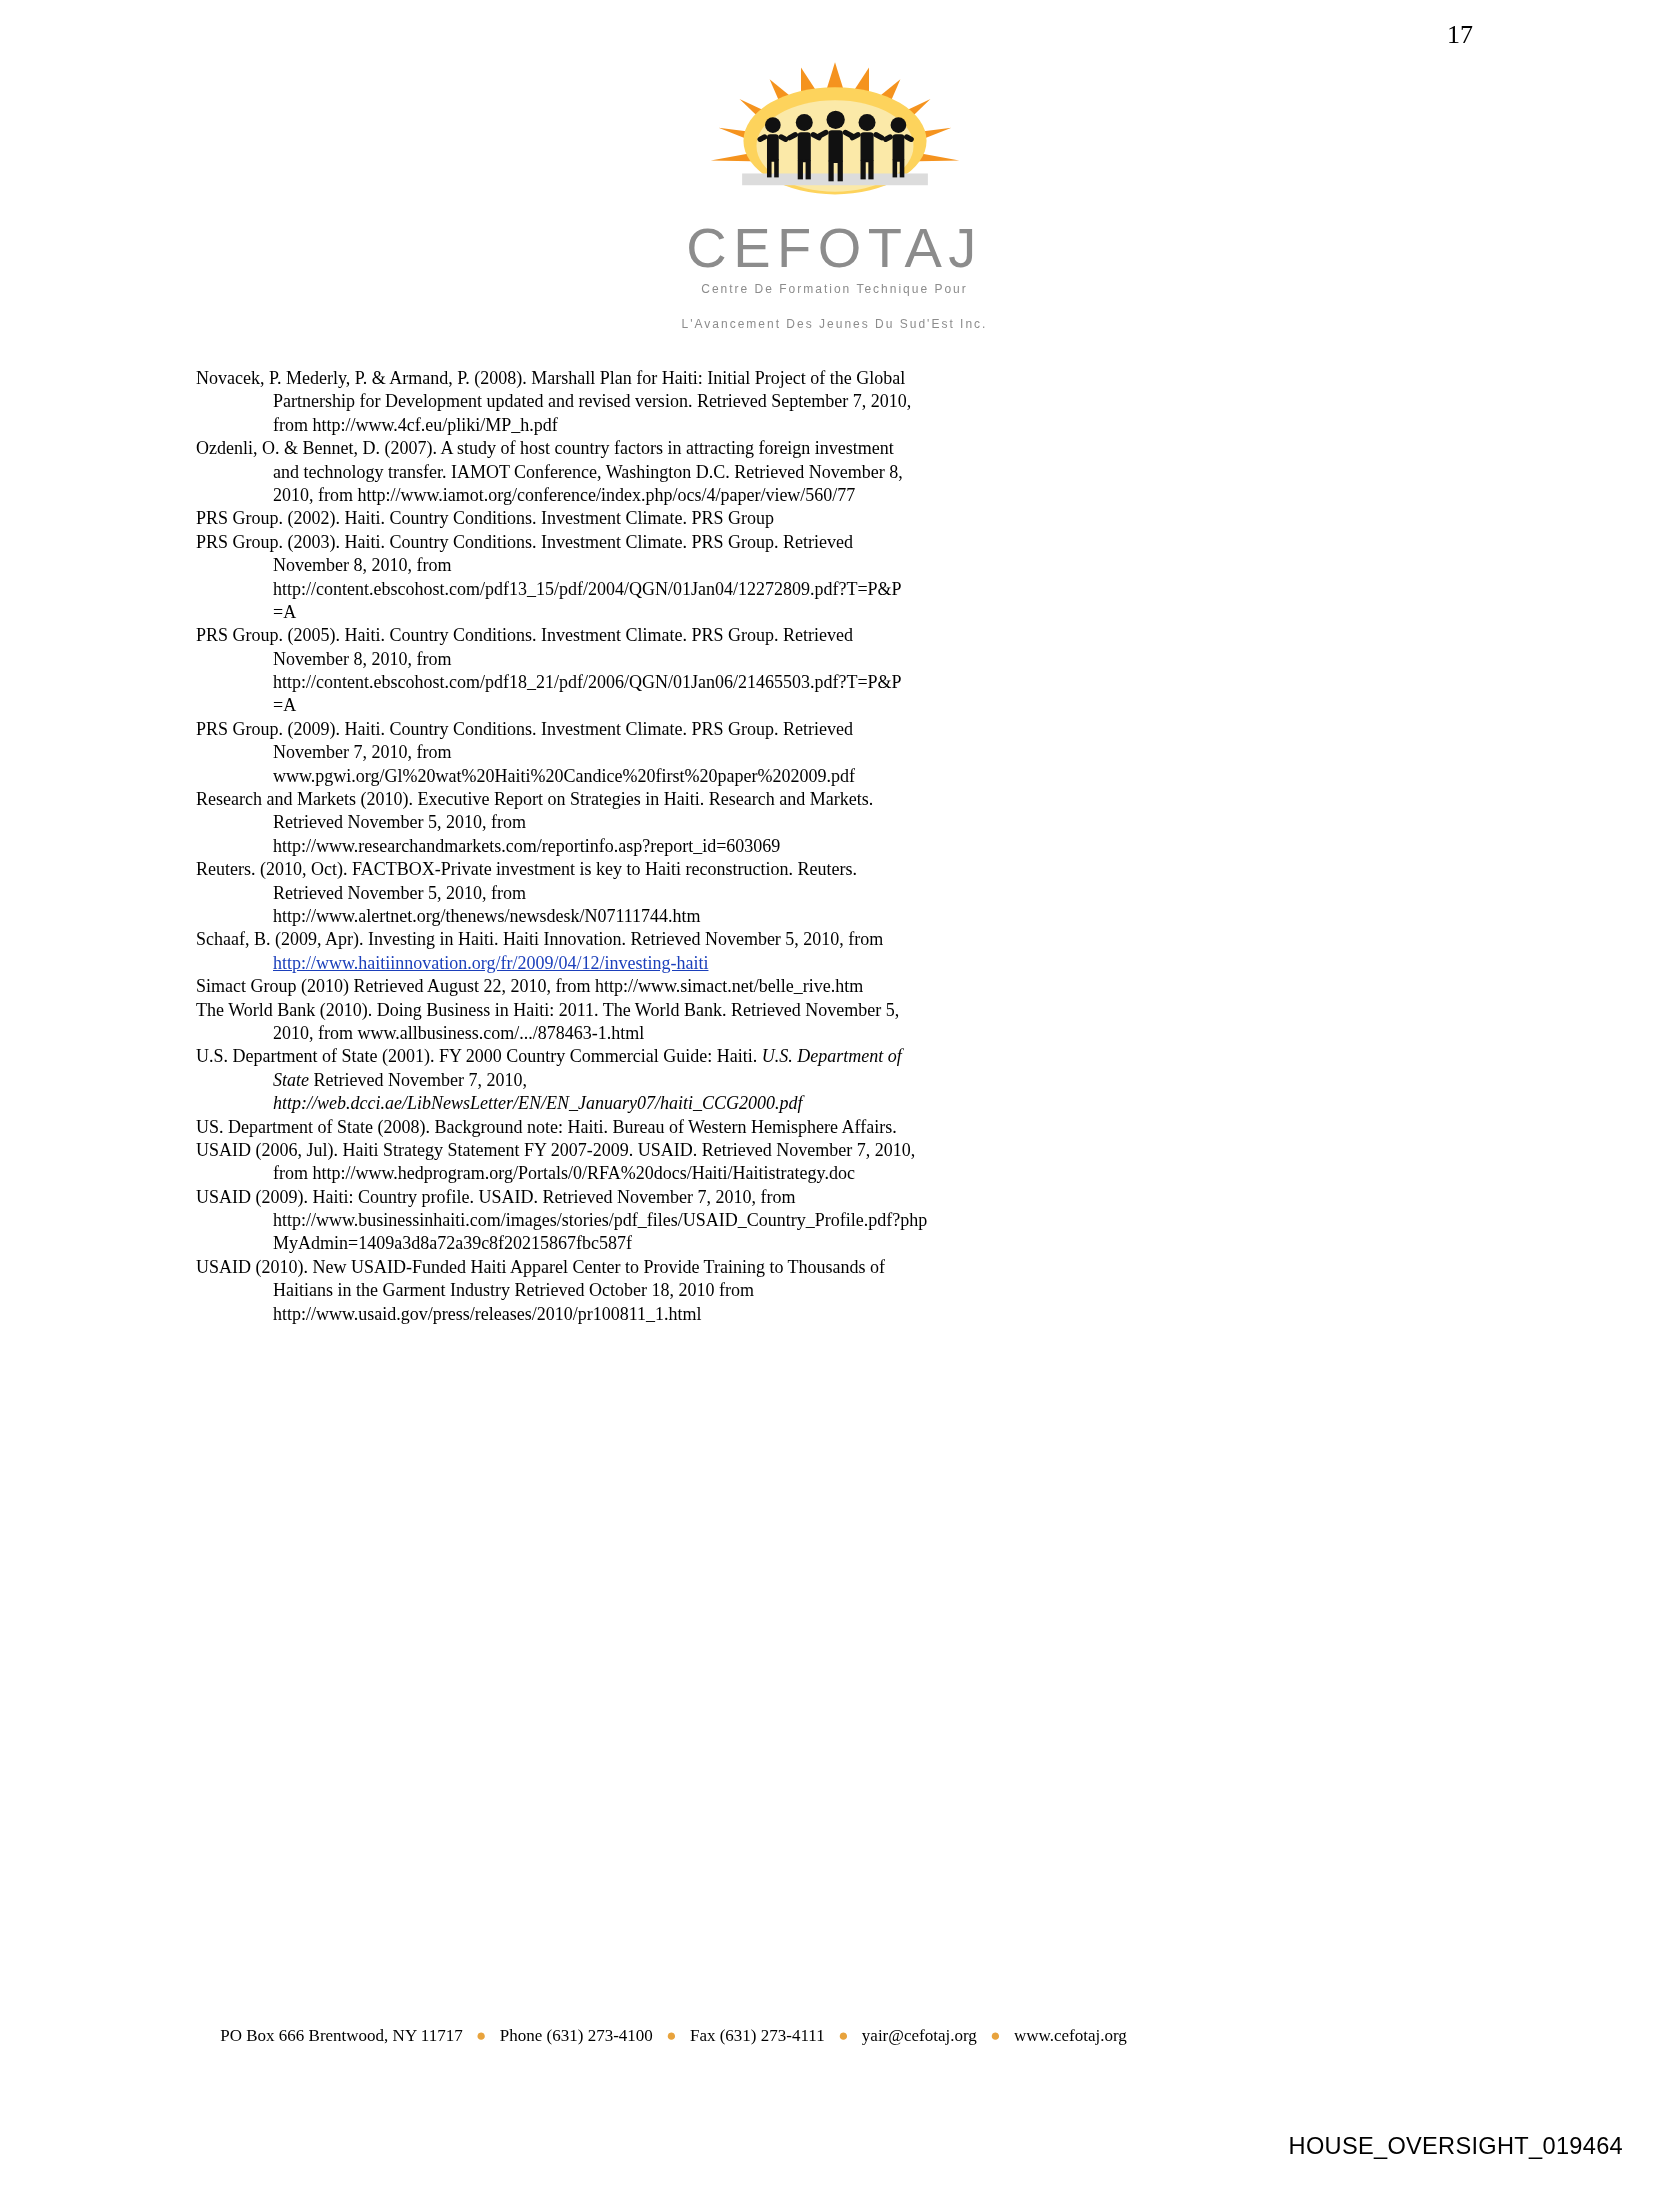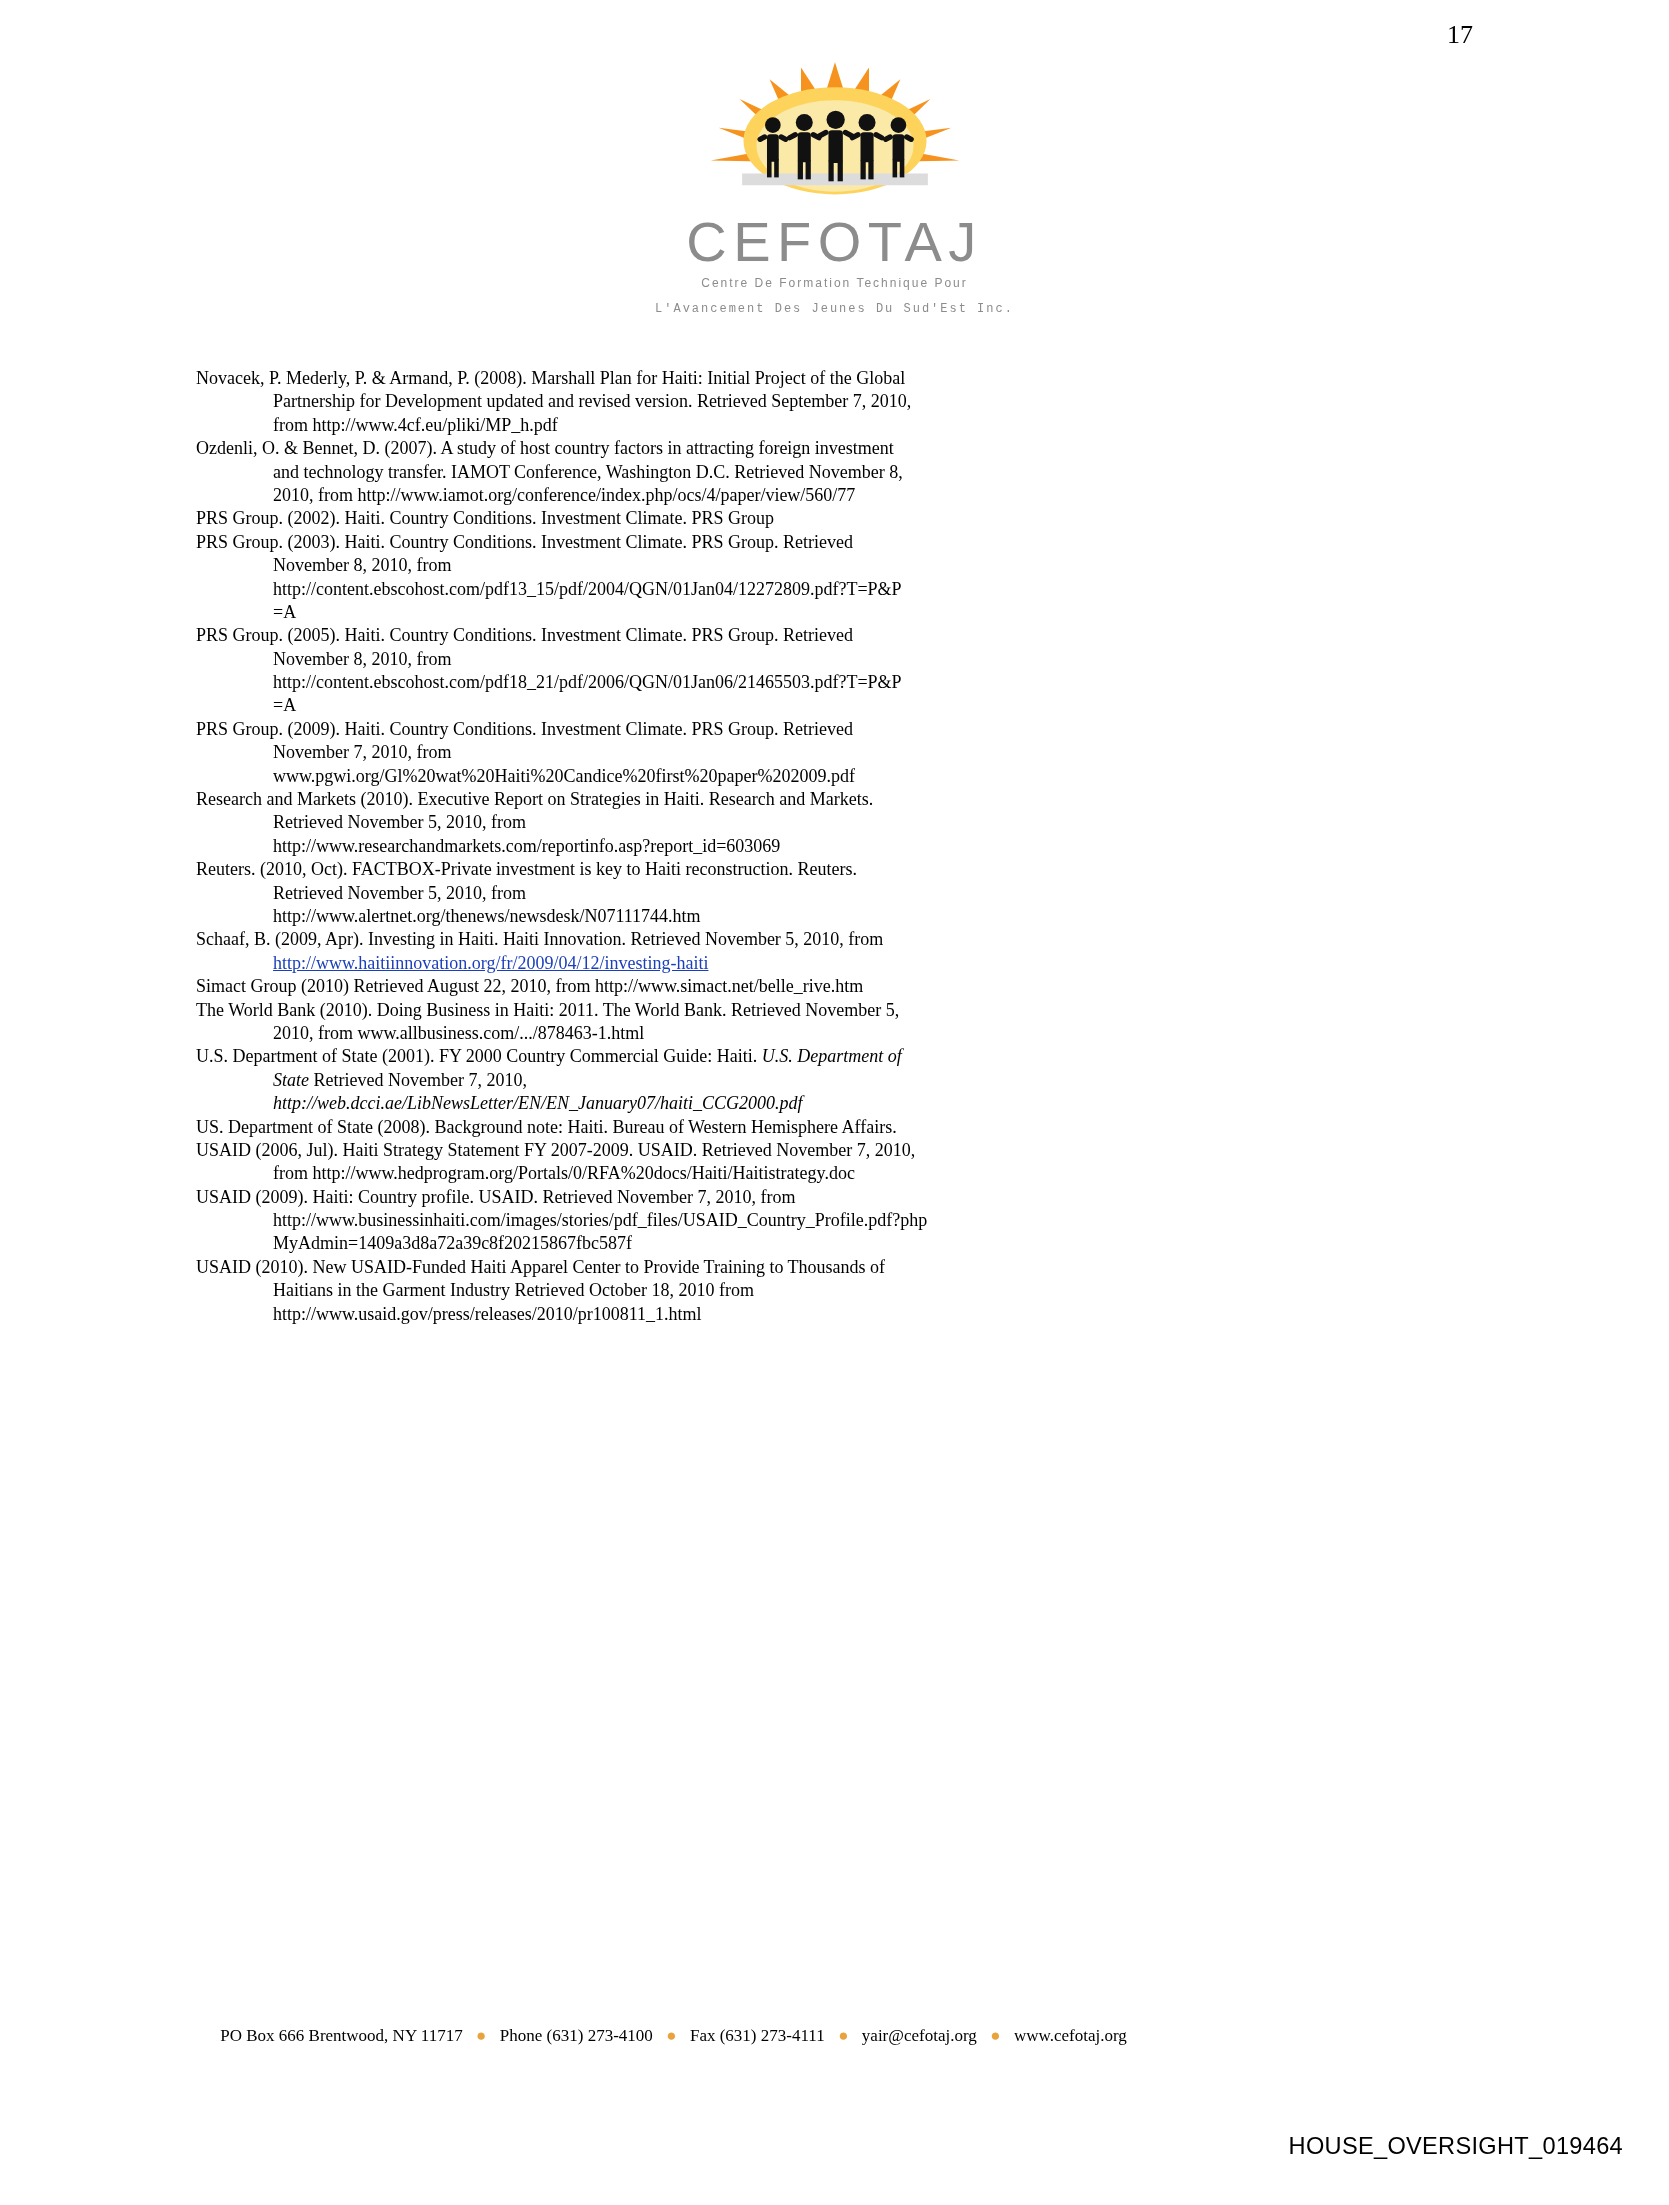--- a/index.html
+++ b/index.html
@@ -47,36 +47,36 @@
   
   .sun {
     position: absolute;
     left: 50%;
     top: 0;
     transform: translateX(-50%);
     width: 327px;
     height: 151px;
   }
   .logo-text {
-    margin-top: 1px;
+    margin-top: 7px;
     font-family: "Liberation Sans", sans-serif;
     font-size: 56px;
     letter-spacing: 6.5px;
     font-weight: 400;
     color: #8c8c8c;
     line-height: 1;
   }
   .logo-sub1, .logo-sub2 {
     font-family: "Liberation Sans", sans-serif;
     font-size: 12px;
     letter-spacing: 2px;
     color: #8c8c8c;
     margin-top: 6px;
   }
-  .logo-sub2 { margin-top: 12px; font-family: Liberation Mono, monospace; }
+  .logo-sub2 { margin-top: 21px; }
 
   
   .refs {
     position: absolute;
     left: 196px;
     top: 367px;
     width: 1270px;
     font-size: 18px;
     line-height: 1.30;
   }

